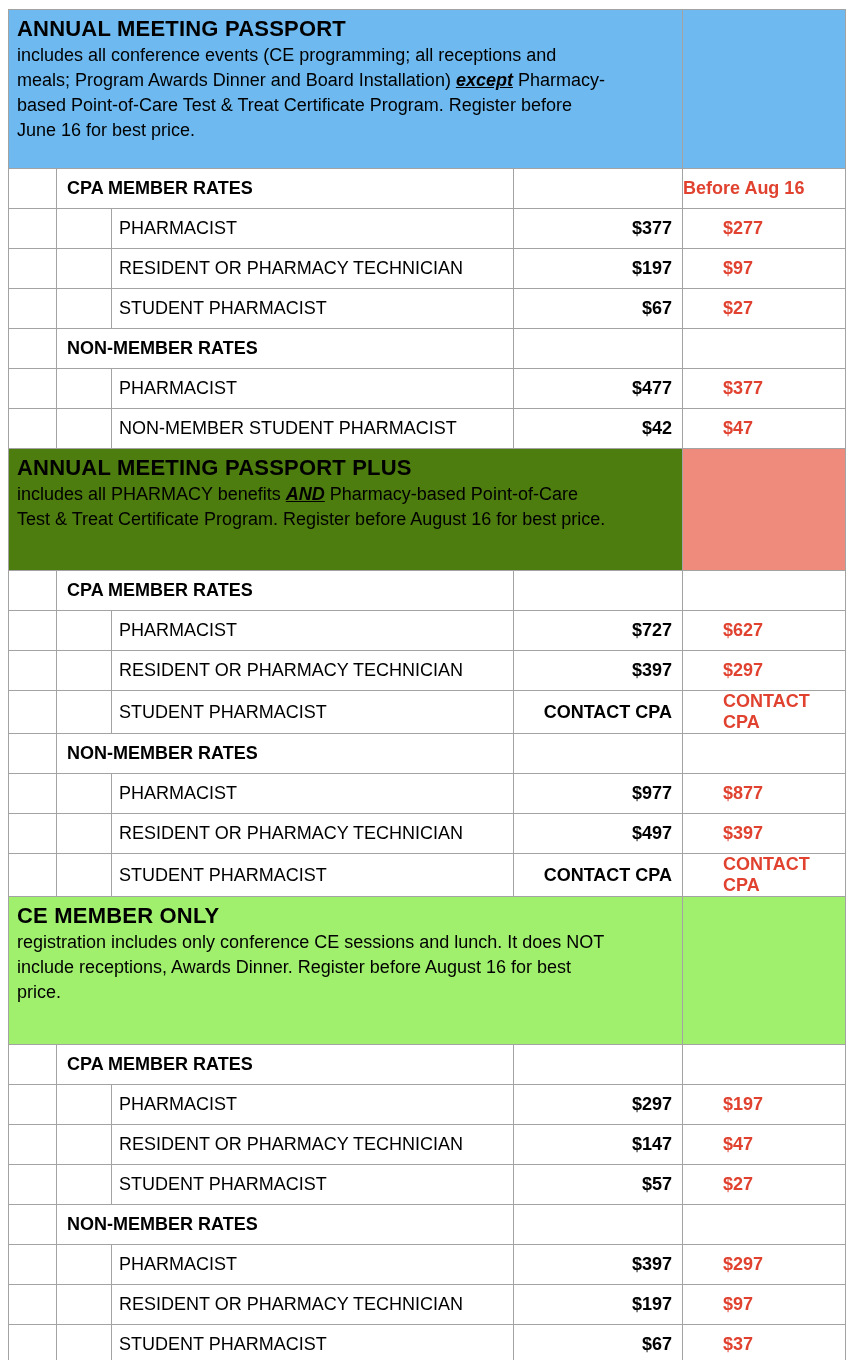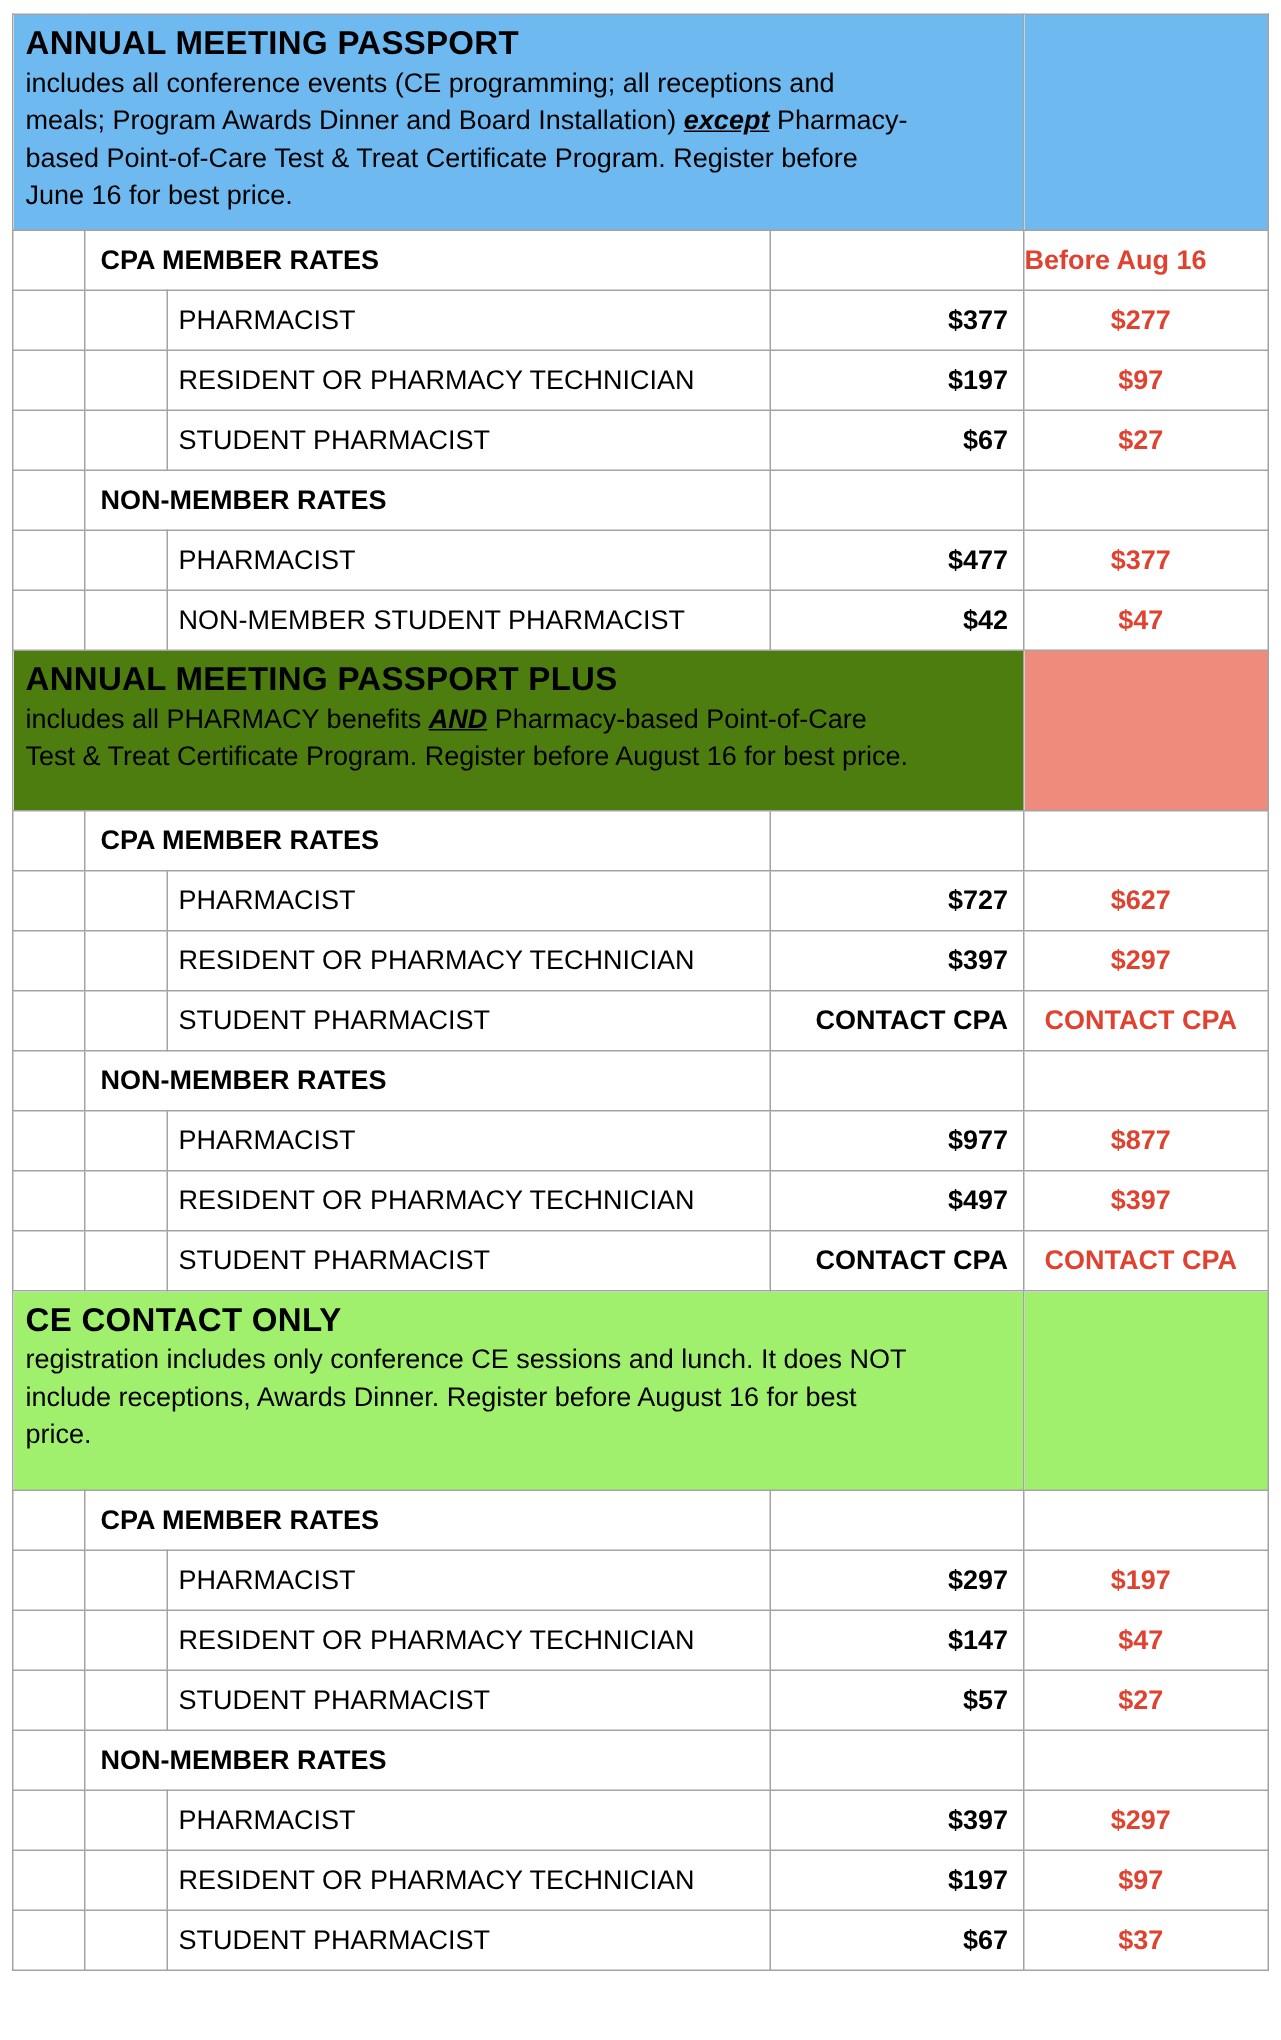--- a/index.html
+++ b/index.html
@@ -18,21 +18,21 @@
   td {
     border: 1px solid #a3a3a3;
     padding: 0;
     font-size: 18px;
     vertical-align: middle;
     overflow: hidden;
   }
   
   td.sec {
     vertical-align: top;
-    padding: 5px 10px 1px 8px;
+    padding: 5px 10px 16px 8px;
   }
   tr.sec-row-1 td { height: 137px; }
   tr.sec-row-2 td { height: 100px; }
   tr.sec-row-3 td { height: 126px; }
   .sec-title {
     font-size: 22px;
     font-weight: bold;
     line-height: 28px;
     letter-spacing: 0.2px;
   }
@@ -57,24 +57,25 @@
     padding-left: 7px;
     white-space: pre-line;
     line-height: 25px;
   }
   td.price {
     text-align: right;
     font-weight: bold;
     padding-right: 10px;
   }
   td.early {
-    text-align: center;
+    text-align: left;
     font-weight: bold;
     padding-right: 7px;
     color: #e0422f;
+    padding-left: 40px;
   }
   td.early-hdr {
     text-align: left;
     font-weight: bold;
     padding-right: 7px;
     color: #e0422f;
   }
 </style>
 </head>
 <body>
@@ -213,21 +214,21 @@
   <tr class="row">
     <td></td>
         <td></td>
     <td class="label-cell">STUDENT PHARMACIST</td>
     <td class="price">CONTACT CPA</td>
     <td class="early">CONTACT CPA</td>
   </tr>
 
   <tr class="sec-row-3">
     <td colspan="4" class="sec" style="background: rgb(160, 240, 110);">
-      <div class="sec-title">CE CONTACT ONLY</div>
+      <div class="sec-title">CE MEMBER ONLY</div>
       <div class="sec-desc">
         <div class="dline">registration includes only conference CE sessions and lunch. It does NOT</div>
         <div class="dline">include receptions, Awards Dinner. Register before August 16 for best</div>
         <div class="dline">price.</div>
       </div>
     </td>
     <td class="sec" style="background: rgb(160, 240, 110);"></td>
   </tr>
 
   <tr class="row">

